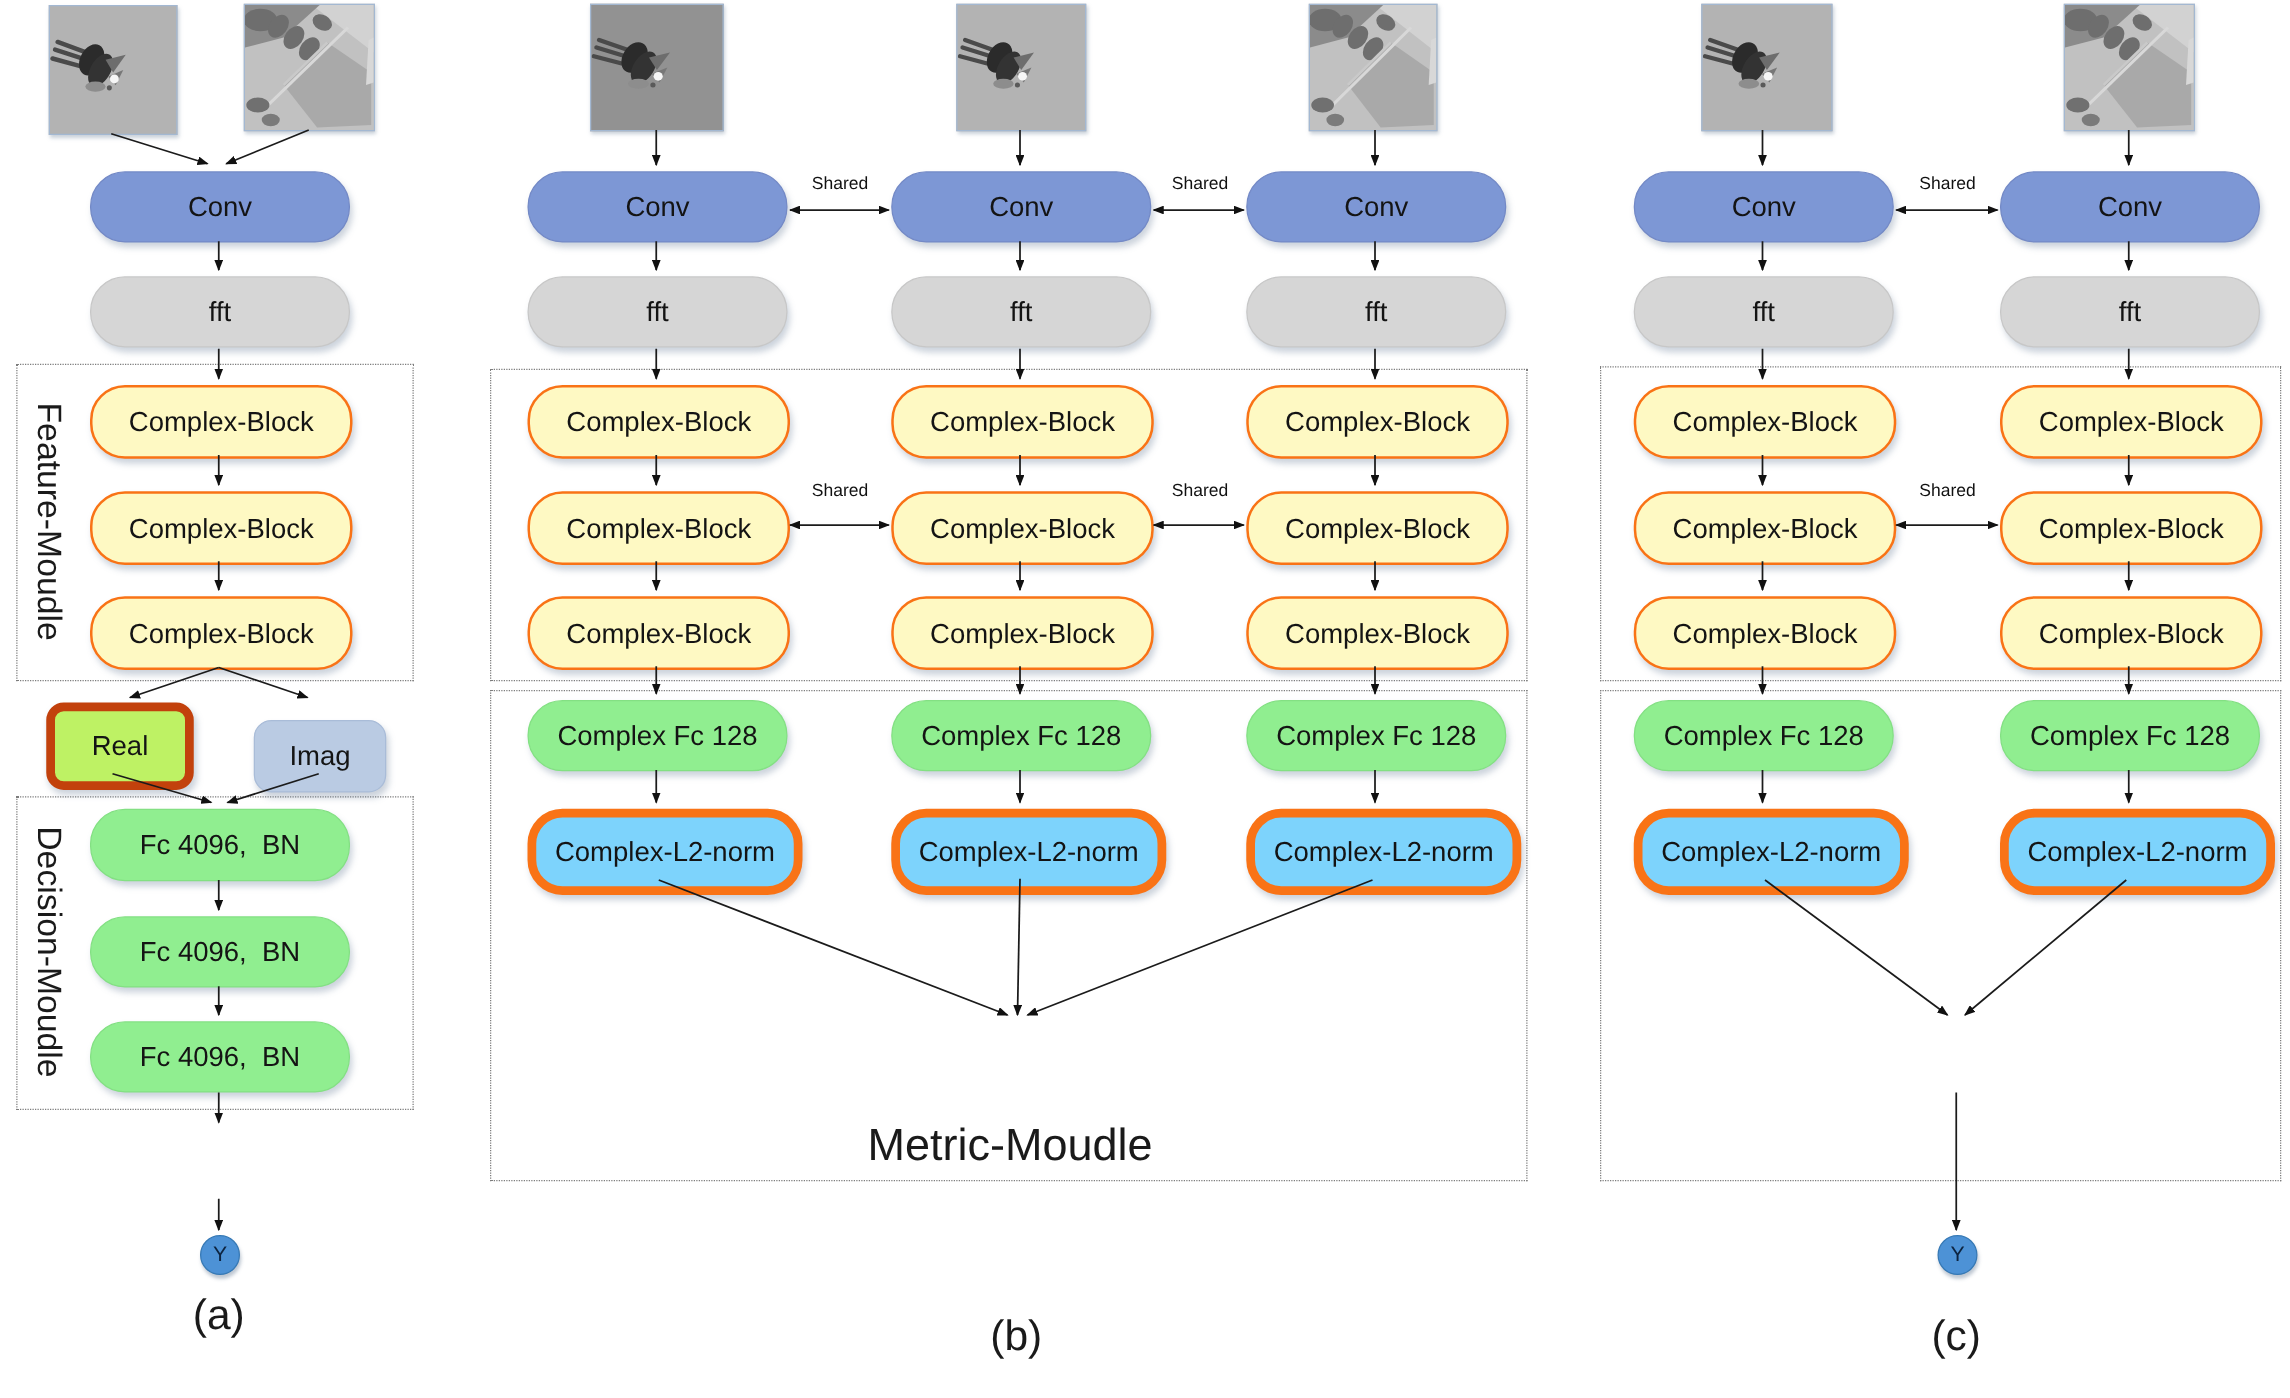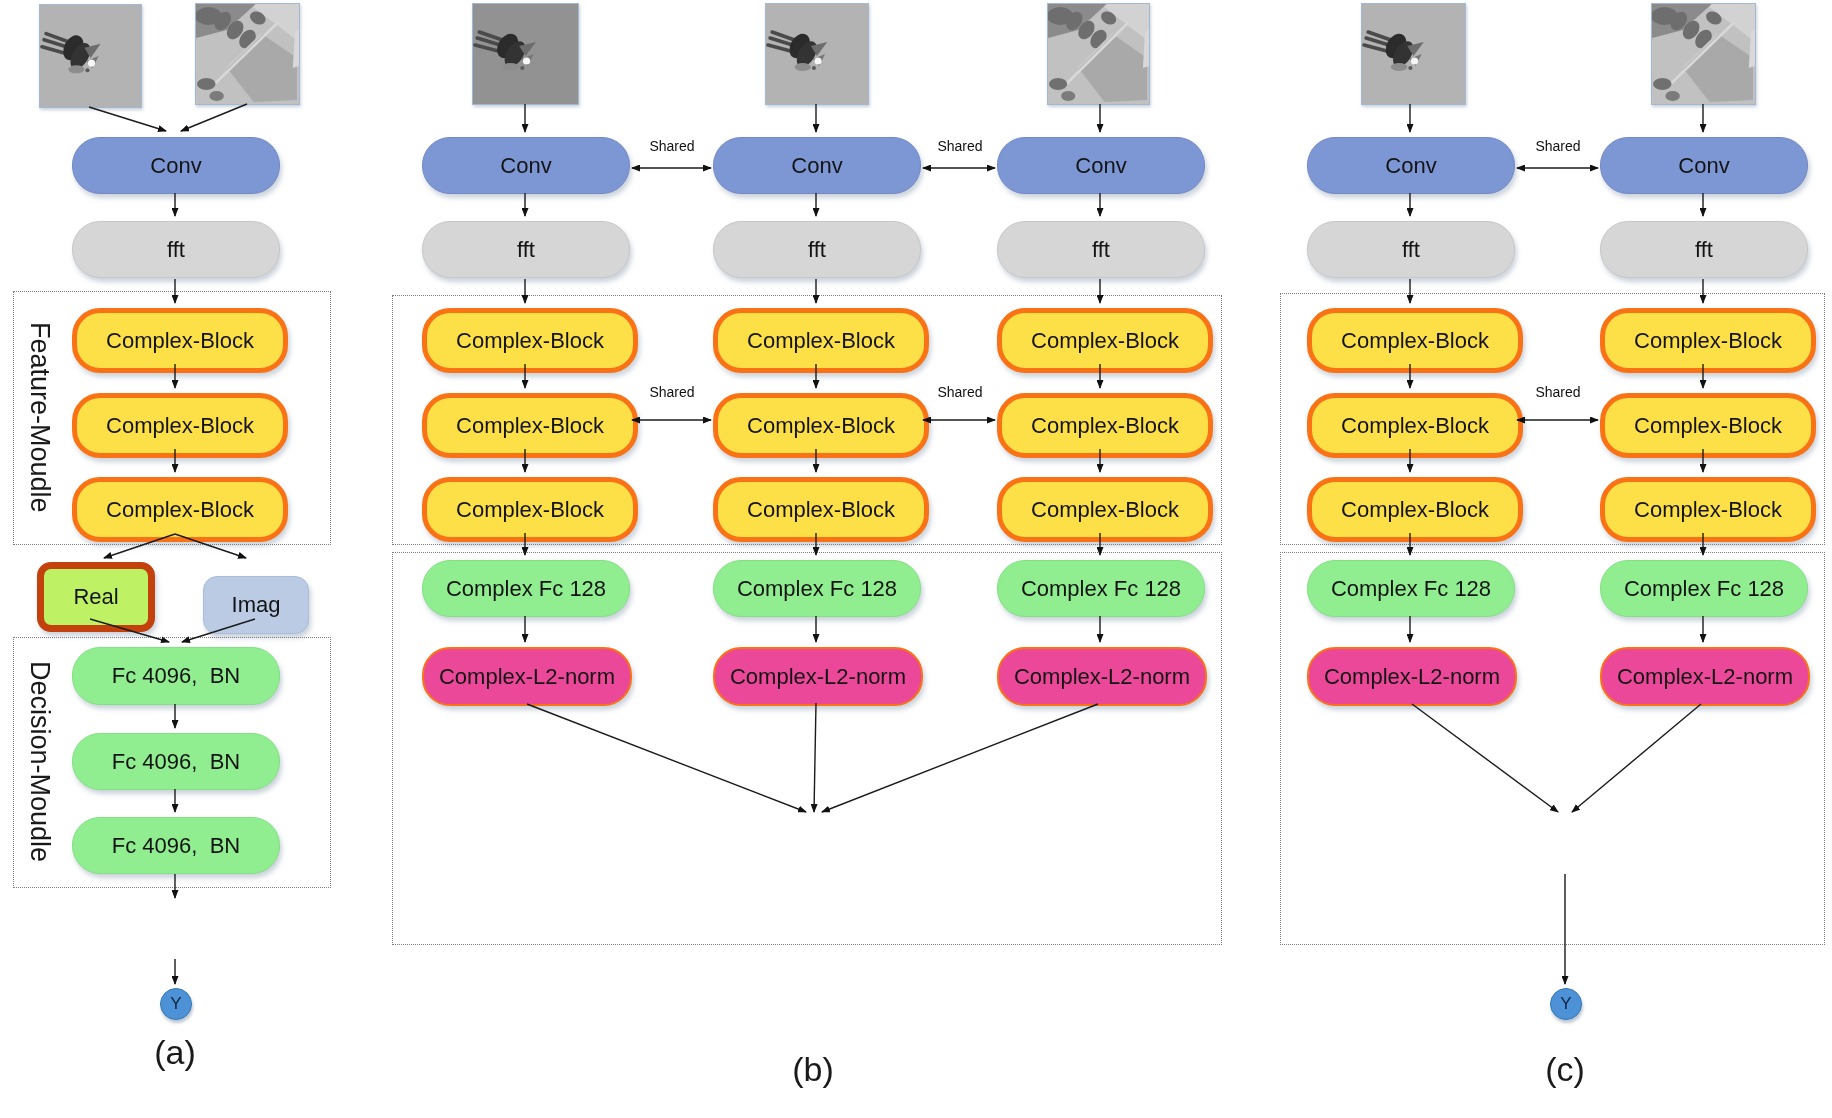--- a/index.html
+++ b/index.html
@@ -8,24 +8,24 @@
     font-family:"Liberation Sans", sans-serif;color:#141414;
   }
   .box{
     position:absolute;width:206px;height:55px;border-radius:28px;
     display:flex;align-items:center;justify-content:center;
     font-size:22px;white-space:pre;line-height:1;
     box-shadow:2px 4px 5px rgba(110,130,155,.35);
   }
   .conv{background:#7D97D5;border:1px solid #7389c6;}
   .fft{background:#D6D6D6;border:1px solid #c7c7c7;}
-  .cb{background:#fde047;border:5px solid #f97316;}
+  .cb{background:#fef9c3;border:2px solid #f97316;}
   .green{background:#90EE90;border:1px solid #83e083;}
   .olive{background:#8CC540;border:1px solid #80b93a;}
-  .peach{background:#ec4899;border:2px solid #f97316;}
+  .peach{background:#7dd3fc;border:7px solid #f97316;}
   .small{width:104px;height:56px;border-radius:14px;}
   .real{background:#bef264;border:7px solid #c2410c;}
   .imag{background:#BACBE3;border:1px solid #a9bcd8;}
   .wide{width:450px;}
   .dotted{position:absolute;border:1px dotted #7d7d7d;}
   .vlabel{
     position:absolute;writing-mode:vertical-rl;text-orientation:mixed;
     font-size:27px;color:#1a1a1a;display:flex;align-items:center;justify-content:center;
   }
   .hlabel{position:absolute;font-size:36px;color:#1a1a1a;text-align:center;}
@@ -109,20 +109,21 @@
 
   <div class="dotted" style="left:13px;top:291px;width:316px;height:252px"></div>
   <div class="dotted" style="left:13px;top:637px;width:316px;height:249px"></div>
   <div class="dotted" style="left:392px;top:295px;width:828px;height:248px"></div>
   <div class="dotted" style="left:392px;top:552px;width:828px;height:391px"></div>
   <div class="dotted" style="left:1280px;top:293px;width:543px;height:250px"></div>
   <div class="dotted" style="left:1280px;top:552px;width:543px;height:391px"></div>
 
   <div class="vlabel" style="left:16px;top:293px;width:46px;height:248px">Feature-Moudle</div>
   <div class="vlabel" style="left:16px;top:639px;width:46px;height:245px">Decision-Moudle</div>
+  <div class="hlabel" style="left:658px;top:895px;width:300px">Metric-Moudle</div>
 
   <div class="box conv" style="left:72px;top:137px">Conv</div>
   <div class="box fft" style="left:72px;top:221px">fft</div>
   <div class="box cb" style="left:72px;top:308px">Complex-Block</div>
   <div class="box cb" style="left:72px;top:393px">Complex-Block</div>
   <div class="box cb" style="left:72px;top:477px">Complex-Block</div>
   <div class="box small real" style="left:37px;top:562px">Real</div>
   <div class="box small imag" style="left:203px;top:576px">Imag</div>
   <div class="box green" style="left:72px;top:647px;height:56px">Fc 4096,  BN</div>
   <div class="box green" style="left:72px;top:733px">Fc 4096,  BN</div>

